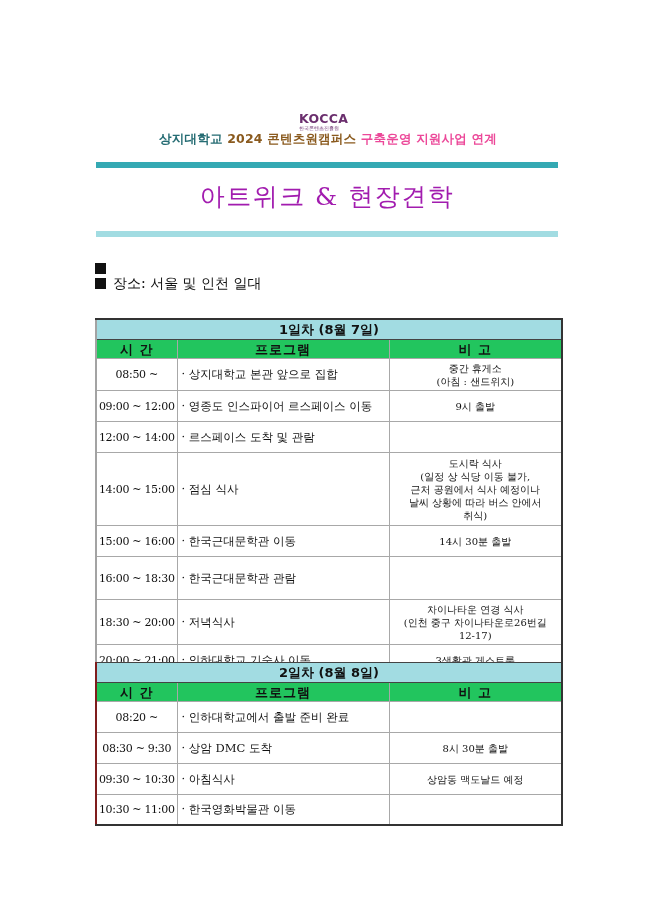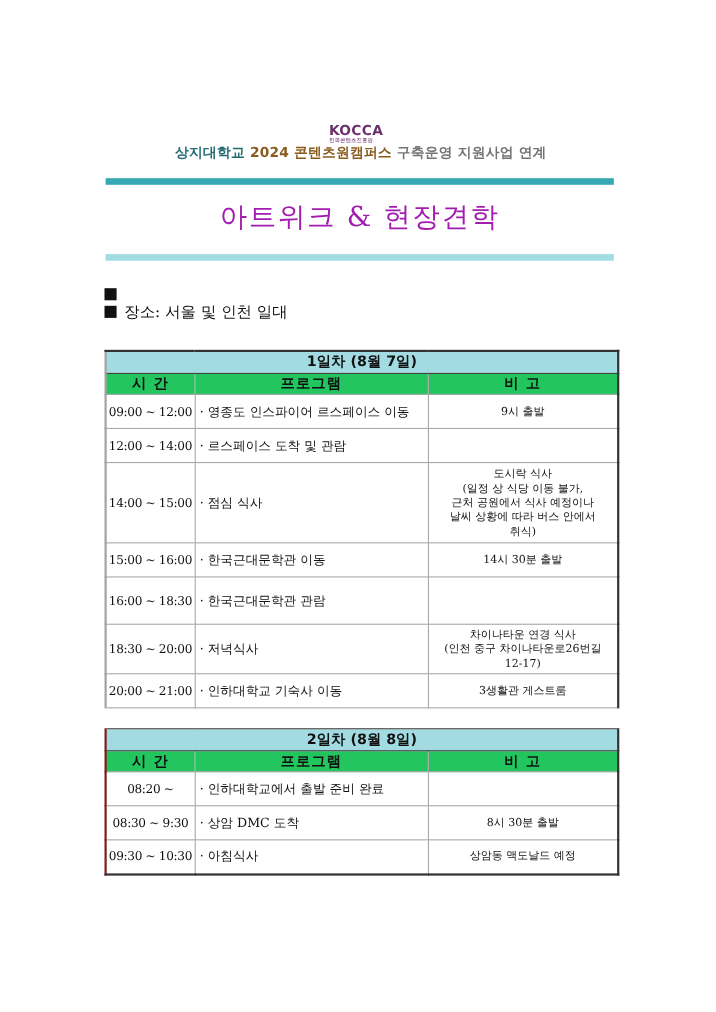--- a/index.html
+++ b/index.html
@@ -19,21 +19,21 @@
     .logo-sub {
       font-family: "DejaVu Sans", "Liberation Sans", sans-serif; font-size: 5px; color: #6b2f6e; line-height: 6px;
       white-space: nowrap;
     }
     .subtitle {
       font-family: "DejaVu Sans", "Liberation Sans", sans-serif; font-weight: bold; font-size: 12.5px;
       white-space: nowrap; letter-spacing: 0.2px;
     }
     .subtitle .s1 { color: #256c73; }
     .subtitle .s2 { color: #8a5a1e; }
-    .subtitle .s3 { color: #737373; }
+    .subtitle .s3 { color: #ec4899; }
     .bar-top { position: absolute; left: 96px; top: 162px; width: 462px; height: 6px; background: #34a9b3; }
     .title {
       position: absolute; left: 96px; top: 180px; width: 462px; text-align: center;
       font-family: "DejaVu Serif", "Liberation Serif", serif; font-size: 25px; color: #a21caf;
       letter-spacing: 1.5px;
     }
     .bar-bottom { position: absolute; left: 96px; top: 231px; width: 462px; height: 6px; background: #a2dce2; }
     .info { position: absolute; left: 95px; font-size: 14px; white-space: nowrap; }
     .info .sq { display: inline-block; width: 11px; height: 11px; background: #111; margin-right: 7px; vertical-align: -1px; }
     .info-date { top: 260px; }
@@ -99,20 +99,28 @@
     <tr class="day-row">
         <th colspan="3">1일차 (8월 7일)</th>
       </tr>
     <tr class="col-row">
       <th>시 간</th>
       <th>프로그램</th>
       <th>비 고</th>
     </tr>
   </thead>
   <tbody id="day1-body">
+      <tr style="height: 32px;">
+        <td class="time">08:50 ~</td>
+        <td class="prog">· 상지대학교 본관 앞으로 집합</td>
+        <td class="note">
+          <div>중간 휴게소</div>
+          <div>(아침 : 샌드위치)</div>
+        </td>
+      </tr>
       <tr style="height: 31px;">
         <td class="time">09:00 ~ 12:00</td>
         <td class="prog">· 영종도 인스파이어 르스페이스 이동</td>
         <td class="note">
           <div>9시 출발</div>
         </td>
       </tr>
       <tr style="height: 31px;">
         <td class="time">12:00 ~ 14:00</td>
         <td class="prog">· 르스페이스 도착 및 관람</td>
@@ -189,14 +197,19 @@
           <div>8시 30분 출발</div>
         </td>
       </tr>
       <tr style="height: 31px;">
         <td class="time">09:30 ~ 10:30</td>
         <td class="prog">· 아침식사</td>
         <td class="note">
           <div>상암동 맥도날드 예정</div>
         </td>
       </tr>
+      <tr style="height: 30px;">
+        <td class="time">10:30 ~ 11:00</td>
+        <td class="prog">· 한국영화박물관 이동</td>
+        <td class="note"></td>
+      </tr>
     </tbody>
 </table>
 
 </body></html>

